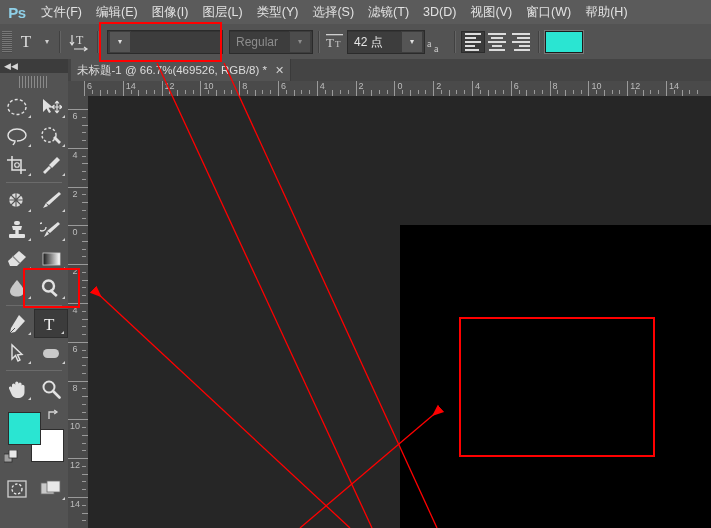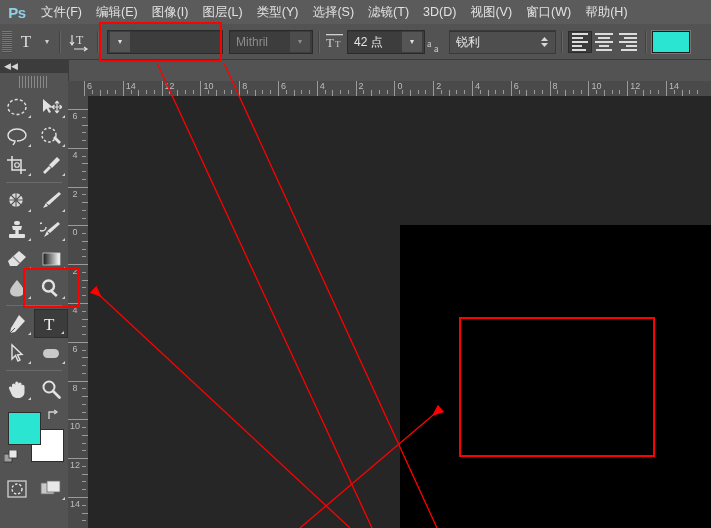--- a/index.html
+++ b/index.html
@@ -193,21 +193,21 @@
         <path d="M5 17 L17 17 M15 15 L18 17 L15 19" stroke="#dcdcdc" fill="none" stroke-width="1.2"></path>
       </svg>
     </div>
     <div class="sep"></div>
 
     <div class="combo" style="width:114px;margin-left:3px;">
       <div class="arrowbtn">▾</div>
     </div>
 
     <div class="combo dim" style="width:82px;margin-left:6px;">
-      <div class="txt">Mithril</div>
+      <div class="txt">Regular</div>
       <div class="arrowbtn">▾</div>
     </div>
 
     <div class="sep"></div>
     <div class="tool-glyph" style="width:22px;font-size:13px;">
       <svg width="20" height="16" viewBox="0 0 20 16">
         <text x="0" y="13" font-family="Liberation Serif, serif" font-size="13" fill="#cfcfcf">T</text>
         <text x="9" y="13" font-family="Liberation Serif, serif" font-size="9" fill="#cfcfcf">T</text>
         <rect x="0" y="0" width="17" height="1.3" fill="#cfcfcf"></rect>
       </svg>
@@ -215,29 +215,20 @@
     <div class="combo" style="width:76px;">
       <div class="txt">42 点</div>
       <div class="arrowbtn">▾</div>
     </div>
 
     <div class="aa-glyph">
       <svg width="20" height="16" viewBox="0 0 20 16">
         <text x="0" y="10" font-family="Liberation Serif, serif" font-size="10" fill="#d0d0d0">a</text>
         <text x="7" y="15" font-family="Liberation Serif, serif" font-size="10" fill="#d0d0d0">a</text>
       </svg>
-    </div>
-    <div class="combo plain" style="width:105px;">
-      <div class="txt">锐利</div>
-      <div class="spin">
-        <svg width="9" height="14" viewBox="0 0 9 14">
-          <path d="M4.5 2 L8 6 L1 6 Z" fill="#d8d8d8"></path>
-          <path d="M4.5 12 L8 8 L1 8 Z" fill="#d8d8d8"></path>
-        </svg>
-      </div>
     </div>
 
     <div class="sep"></div>
     <div class="align-btn active">
       <i style="width:100%"></i>
         <i style="width:70%"></i>
         <i style="width:100%"></i>
         <i style="width:60%"></i>
         <i style="width:90%"></i>
     </div>
@@ -448,20 +439,26 @@
       <div class="qm-cell">
         <svg width="24" height="20" viewBox="0 0 24 20">
             <rect x="2" y="4" width="13" height="11" fill="#c9c9c9" stroke="#6b6b6b" stroke-width="0.8"></rect>
             <rect x="8" y="2" width="13" height="11" fill="#e8e8e8" stroke="#6b6b6b" stroke-width="0.8"></rect>
           </svg>
         <span class="tri" style="position:absolute;right:3px;bottom:3px;width:0;height:0;border-left:3px solid transparent;border-bottom:3px solid #cfcfcf;"></span>
       </div>
     </div>
   </div>
 
+  <div class="tabbar">
+    <div class="doctab">
+      <span>未标题-1 @ 66.7%(469526, RGB/8) *</span>
+      <span class="close">✕</span>
+    </div>
+  </div>
 
   <div class="ruler-corner"></div>
   <div class="ruler-h" id="rulerH">
       <div class="rh-tick" style="left: 16px; height: 15px;"></div>
       <div class="rh-lbl" style="left: 19px;">6</div>
       <div class="rh-tick" style="left: 23.76px; height: 4px; top: 9px;"></div>
       <div class="rh-tick" style="left: 31.52px; height: 6px; top: 9px;"></div>
       <div class="rh-tick" style="left: 39.28px; height: 4px; top: 9px;"></div>
       <div class="rh-tick" style="left: 47.04px; height: 4px; top: 9px;"></div>
       <div class="rh-tick" style="left: 54.8px; height: 15px;"></div>

